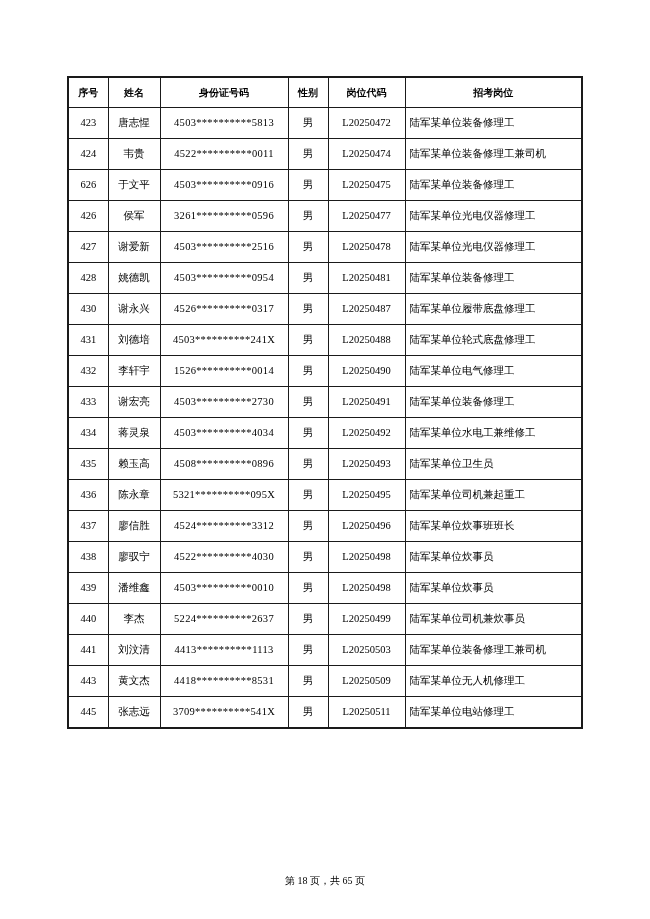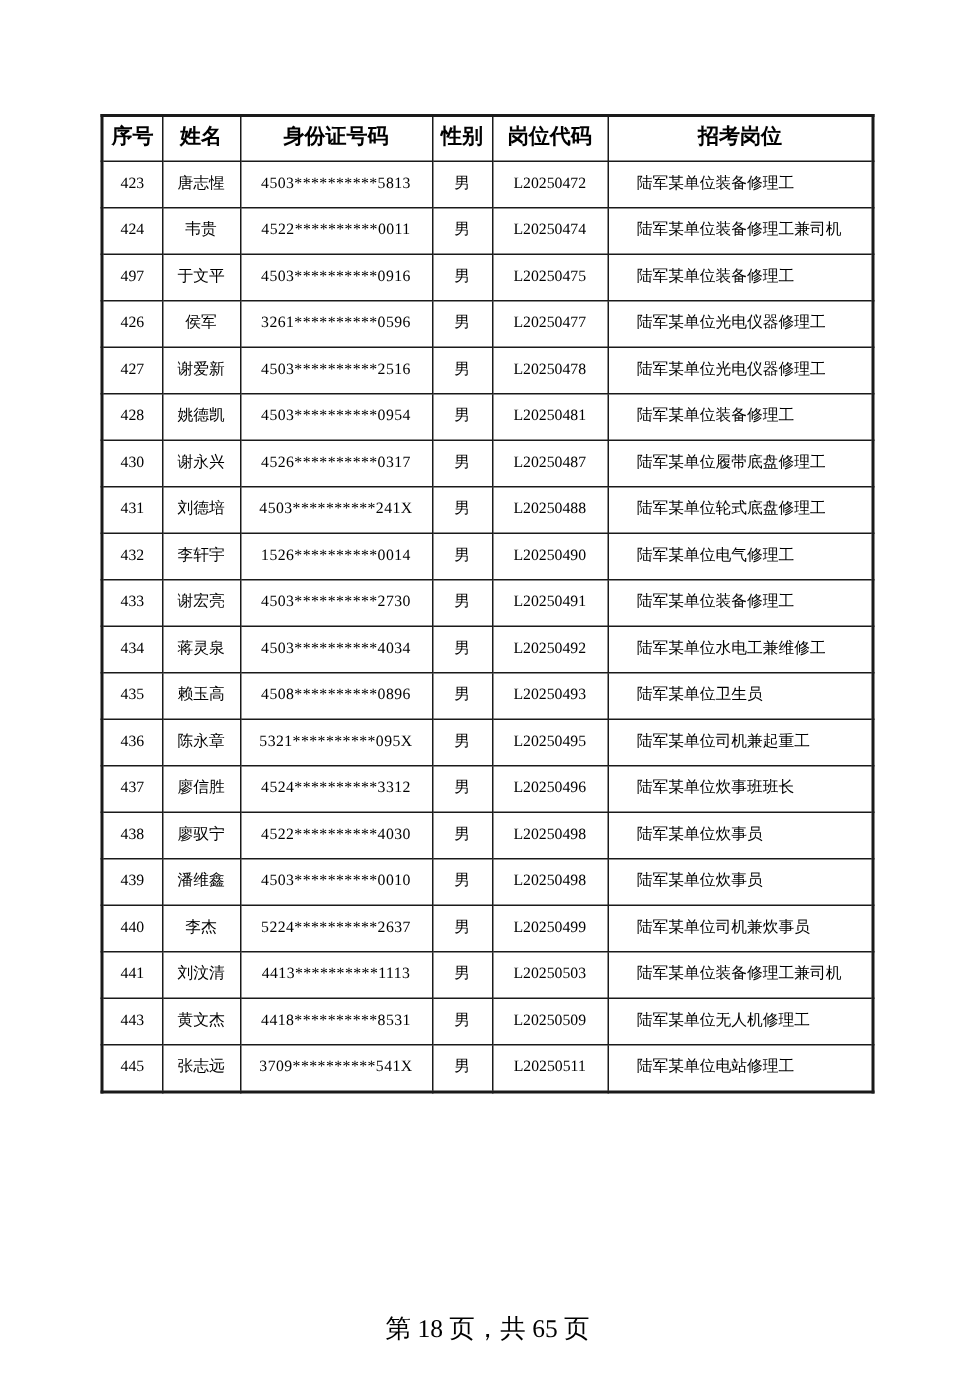--- a/index.html
+++ b/index.html
@@ -34,37 +34,37 @@
     padding: 0 2px;
     text-align: center;
     vertical-align: middle;
     font-size: 10.5px;
     line-height: 1.15;
     overflow: hidden;
     white-space: nowrap;
   }
   table.roster th {
     font-weight: bold;
-    font-size: 14px;
+    font-size: 10px;
     height: 29px;
   }
   table.roster td.col-position {
     text-align: left;
-    padding-left: 19px;
+    padding-left: 4px;
   }
   table.roster td.col-id {
     letter-spacing: 0.3px;
   }
   .footer {
     position: absolute;
     left: 0;
     top: 874px;
     width: 650px;
     text-align: center;
-    font-size: 17px;
+    font-size: 10px;
     color: #000000;
   }
 </style>
 </head>
 <body>
 
 <div class="page">
 
   <table class="roster">
     <colgroup>
@@ -96,21 +96,21 @@
         </tr>
         <tr>
           <td class="col-no">424</td>
           <td class="col-name">韦贵</td>
           <td class="col-id">4522**********0011</td>
           <td class="col-gender">男</td>
           <td class="col-position_code">L20250474</td>
           <td class="col-position">陆军某单位装备修理工兼司机</td>
         </tr>
         <tr>
-          <td class="col-no">497</td>
+          <td class="col-no">626</td>
           <td class="col-name">于文平</td>
           <td class="col-id">4503**********0916</td>
           <td class="col-gender">男</td>
           <td class="col-position_code">L20250475</td>
           <td class="col-position">陆军某单位装备修理工</td>
         </tr>
         <tr>
           <td class="col-no">426</td>
           <td class="col-name">侯军</td>
           <td class="col-id">3261**********0596</td>

